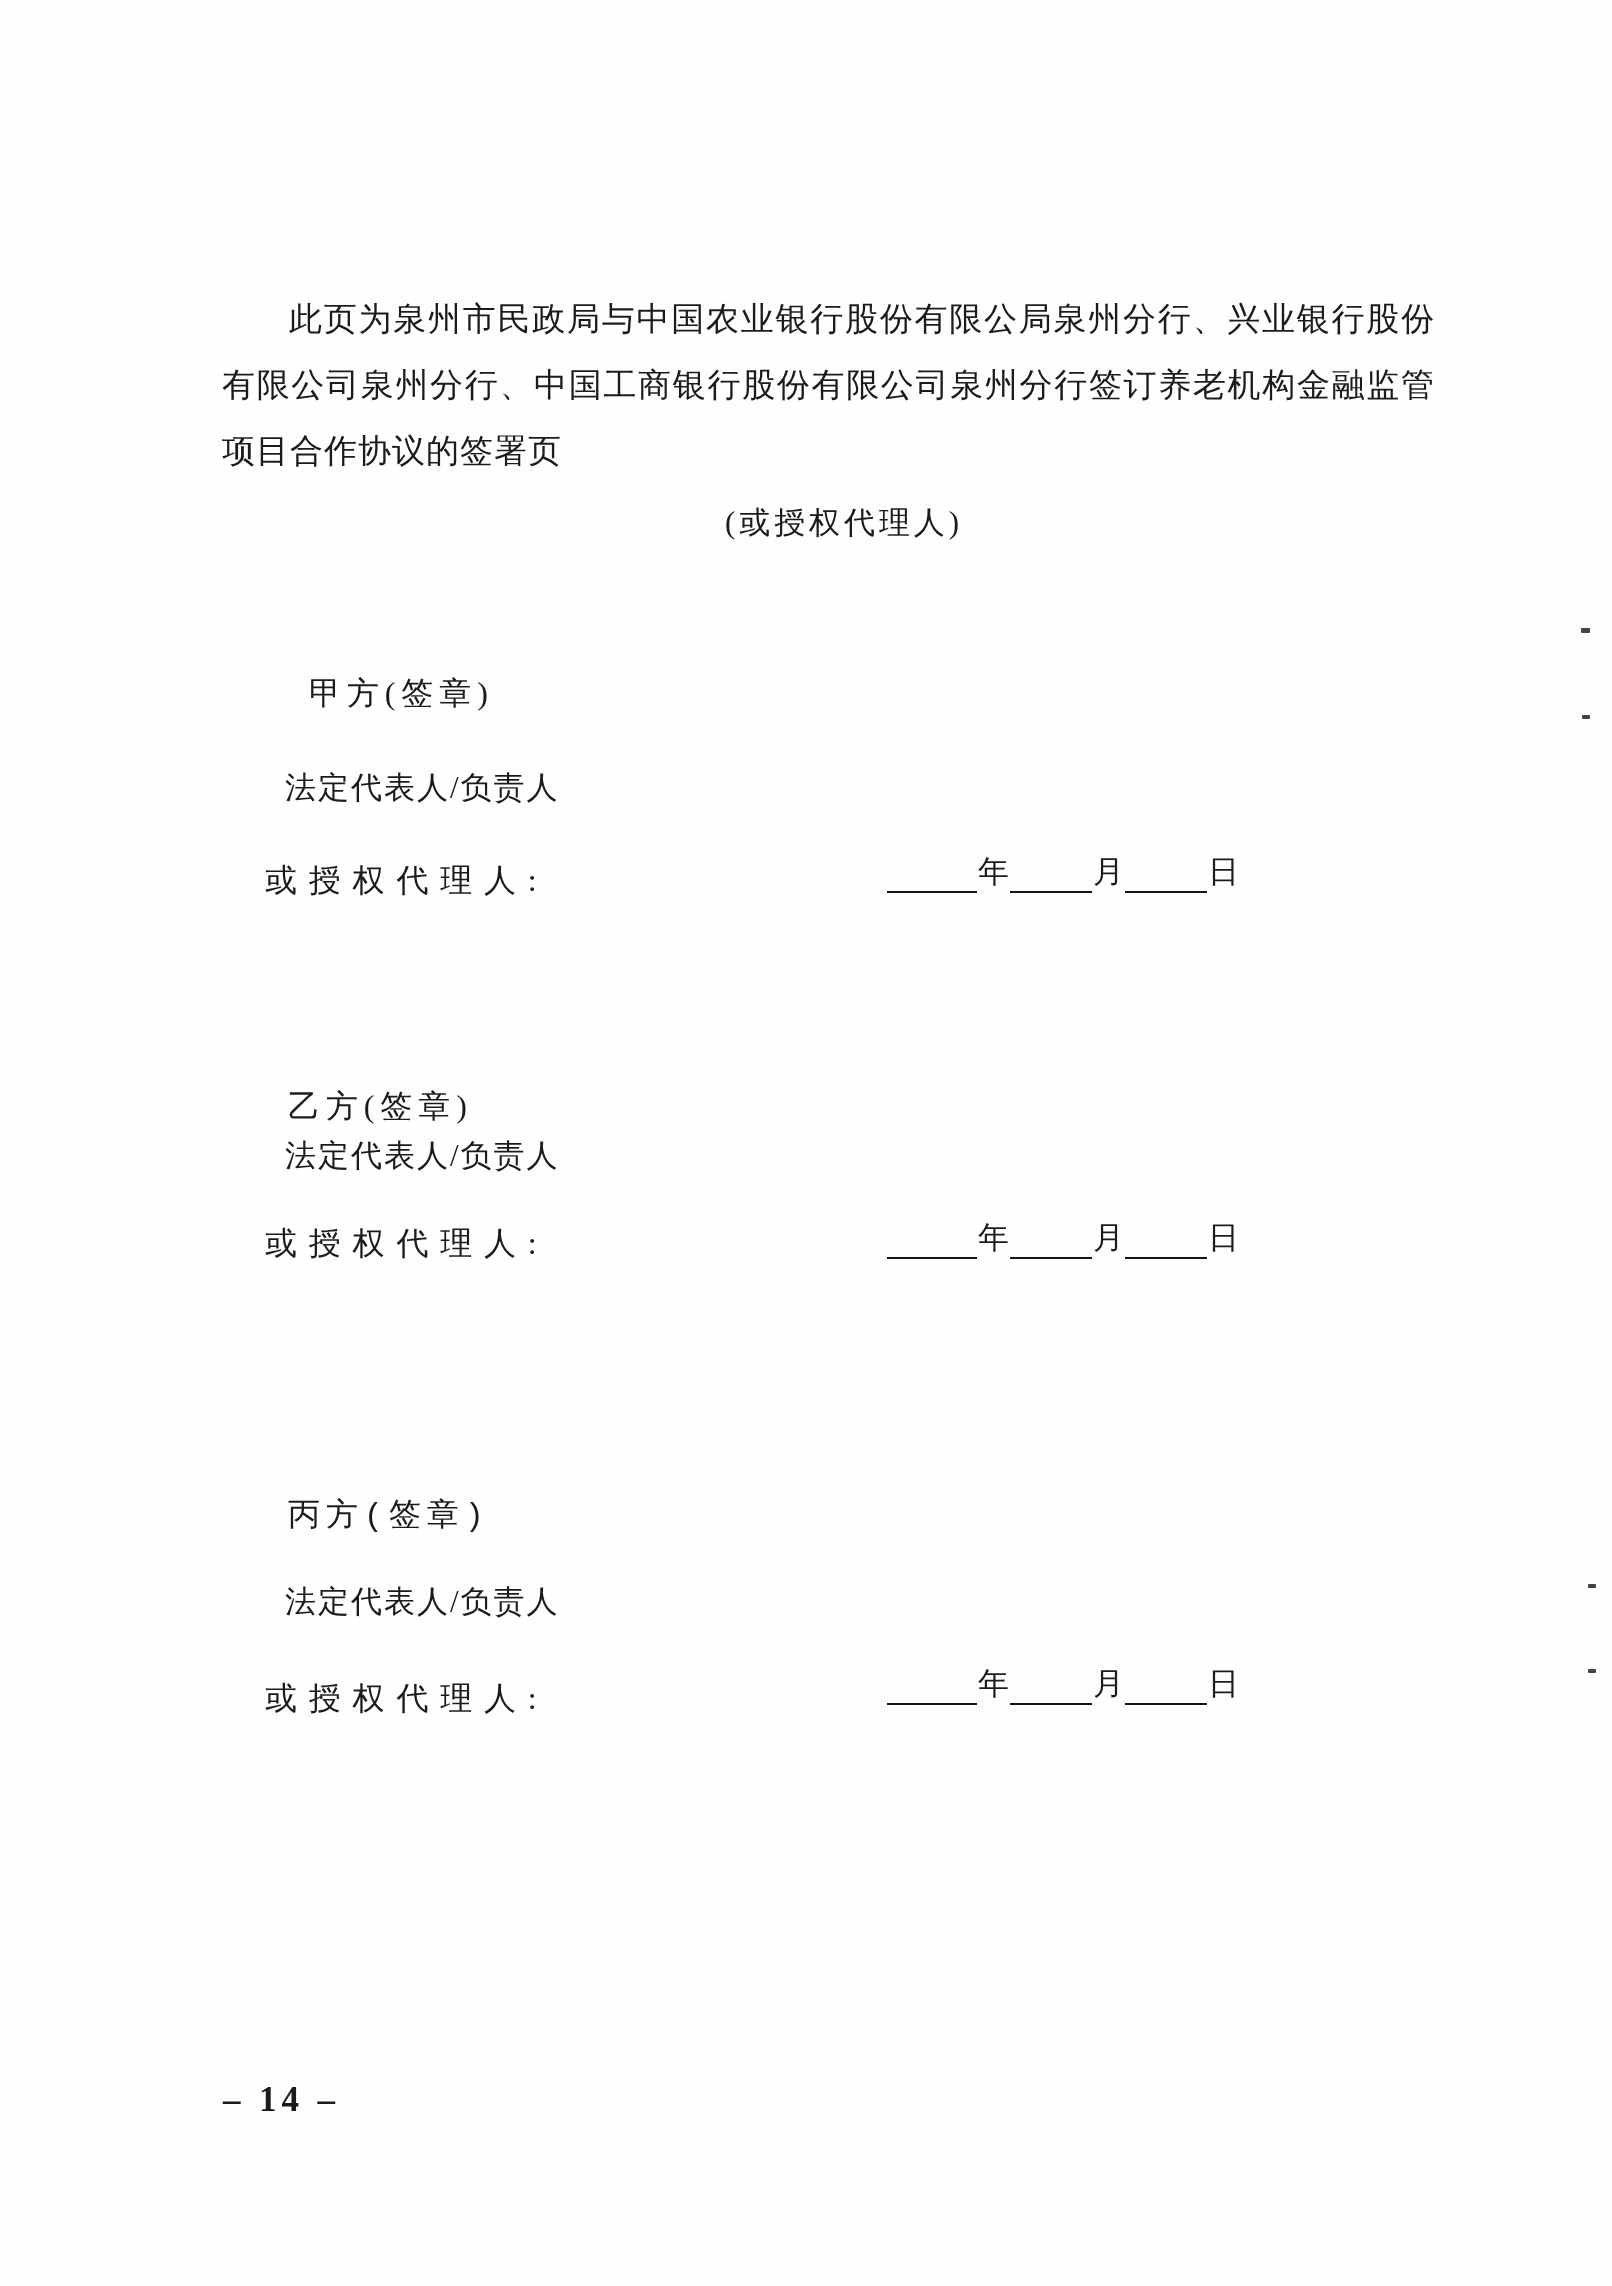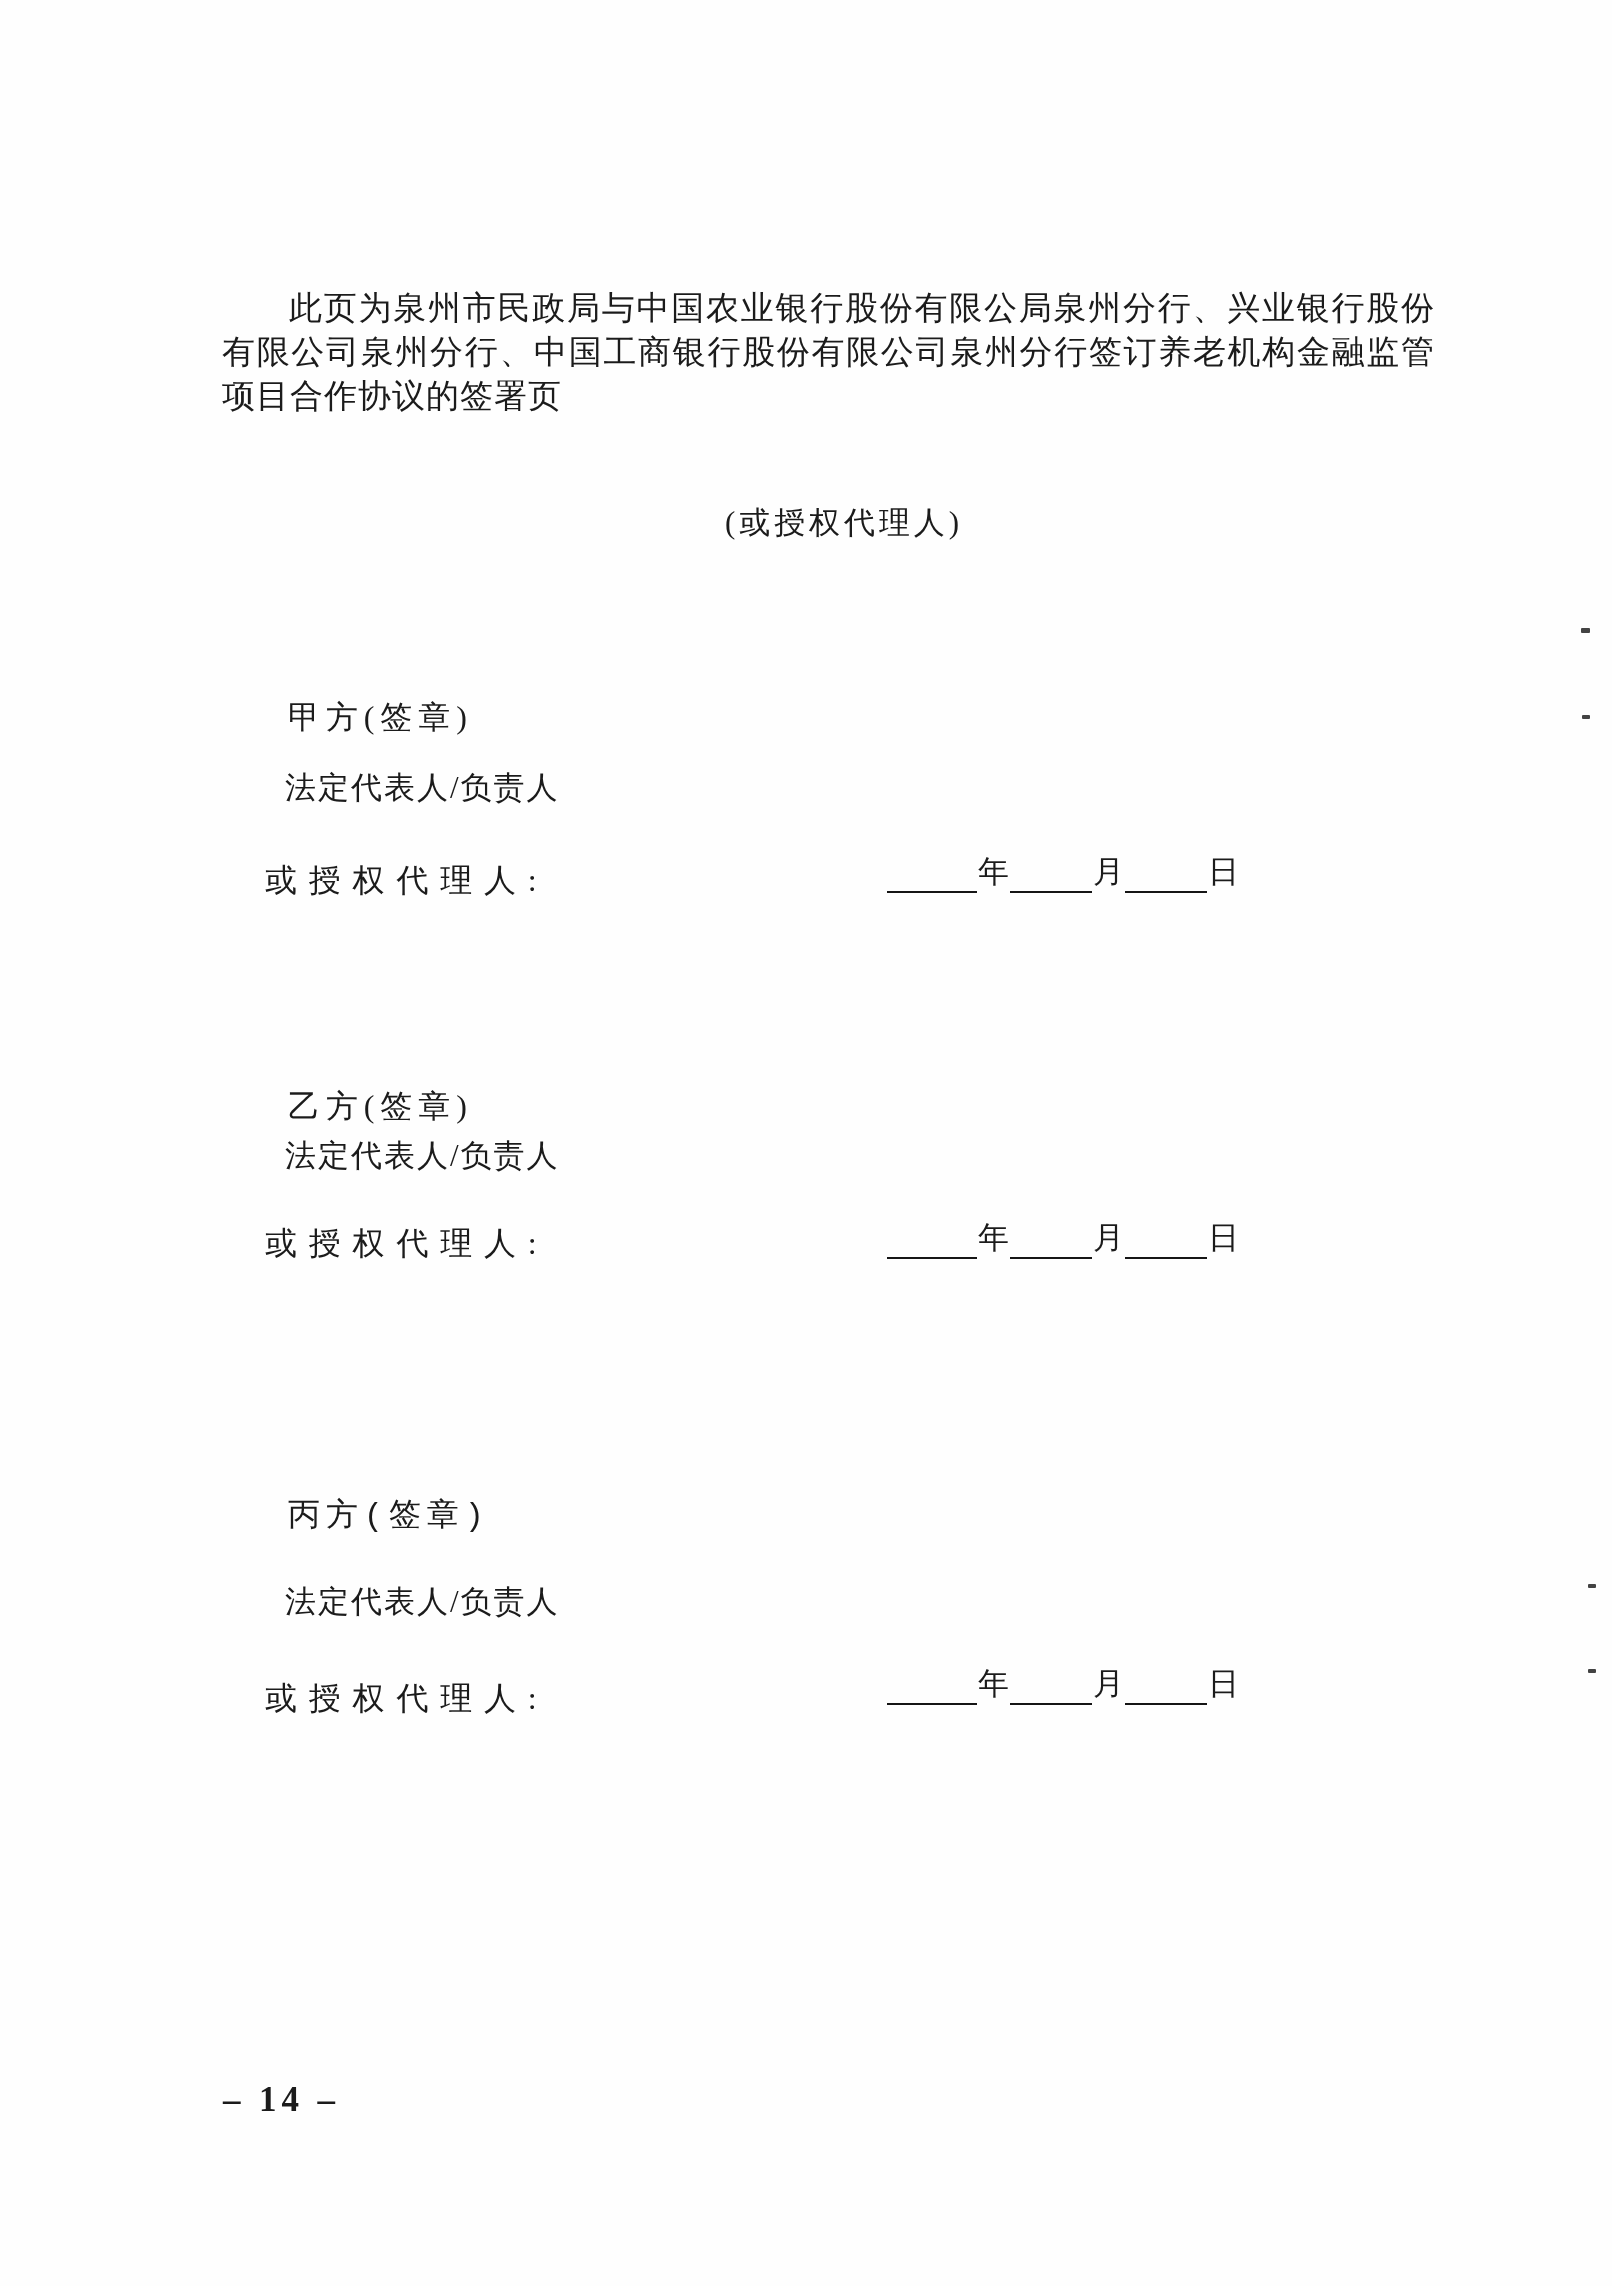--- a/index.html
+++ b/index.html
@@ -15,21 +15,21 @@
     overflow: hidden;
   }
 
   
   .intro {
     position: absolute;
     left: 222px;
     top: 286px;
     width: 1213px;
     font-size: 33px;
-    line-height: 44px;
+    line-height: 66px;
     letter-spacing: 1px;
     text-align: justify;
     text-indent: 67px;
     text-justify: inter-ideograph;
   }
 
   
   .no-text-note {
     position: absolute;
     left: 844px;
@@ -39,21 +39,21 @@
     letter-spacing: 3.9px;
     white-space: nowrap;
   }
 
   
   .row { position: absolute; white-space: nowrap; }
   .party-label  { left: 288px; font-size: 32px; letter-spacing: 5.9px; }
   .rep-label    { left: 285px; font-size: 31px; letter-spacing: 2px; }
   .agent-label  { left: 265px; font-size: 32px; letter-spacing: 11.8px; text-align: right; }
 
-  .party-a { top: 696px; }
+  .party-a { top: 672px; margin-left: 21px; }
   .rep-a   { top: 767px; }
   .agent-a { top: 859px; }
 
   .party-b { top: 1085px; }
   .rep-b   { top: 1135px; }
   .agent-b { top: 1222px; }
 
   .party-c { top: 1493px; font-family: Liberation Mono, monospace; }
   .rep-c   { top: 1581px; }
   .agent-c { top: 1677px; }

